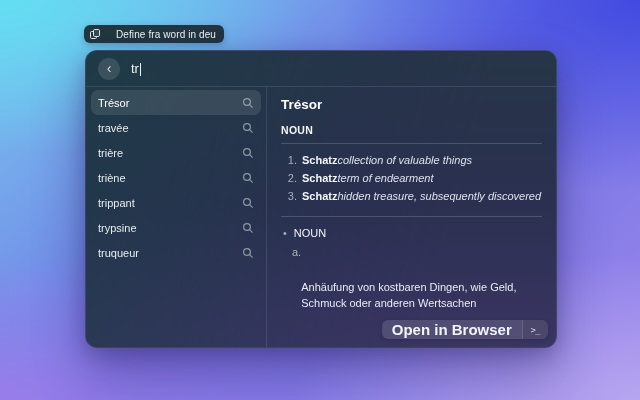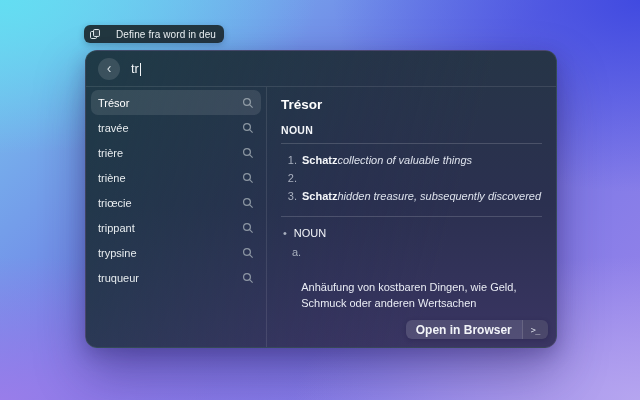--- a/index.html
+++ b/index.html
@@ -94,21 +94,21 @@
   
   .open-btn {
     position:absolute; right:8px; bottom:8px; height:19px;
     display:flex; align-items:stretch;
     background: rgba(255,255,255,0.13);
     border-radius:6px; overflow:hidden;
     box-shadow: 0 1px 4px rgba(20,15,50,0.25);
   }
   .open-btn .lbl {
     display:flex; align-items:center; padding:8px 10px;
-    font-size:12px; font-weight:bold; color:#f2f4f8;
+    font-size:15px; font-weight:bold; color:#f2f4f8;
   }
   .open-btn .key {
     display:flex; align-items:center; padding:0 8px;
     border-left:1px solid rgba(255,255,255,0.16);
     background: rgba(0,0,0,0.08);
     font-family:"DejaVu Sans Mono","Liberation Mono",monospace;
     font-size:8.5px; color:#d6dae4; letter-spacing:-0.5px;
   }
 </style>
 </head>
@@ -160,27 +160,20 @@
           </svg>
       </div>
       <div class="row">
         <span class="label">triène</span>
         <svg width="12" height="12" viewBox="0 0 12 12" fill="none" stroke="#aeb8bf" stroke-width="1.2">
             <circle cx="5" cy="5" r="3.4"></circle>
             <line x1="7.6" y1="7.6" x2="10.6" y2="10.6"></line>
           </svg>
       </div>
       <div class="row">
-        <span class="label">triœcie</span>
-        <svg width="12" height="12" viewBox="0 0 12 12" fill="none" stroke="#aeb8bf" stroke-width="1.2">
-            <circle cx="5" cy="5" r="3.4"></circle>
-            <line x1="7.6" y1="7.6" x2="10.6" y2="10.6"></line>
-          </svg>
-      </div>
-      <div class="row">
         <span class="label">trippant</span>
         <svg width="12" height="12" viewBox="0 0 12 12" fill="none" stroke="#aeb8bf" stroke-width="1.2">
             <circle cx="5" cy="5" r="3.4"></circle>
             <line x1="7.6" y1="7.6" x2="10.6" y2="10.6"></line>
           </svg>
       </div>
       <div class="row">
         <span class="label">trypsine</span>
         <svg width="12" height="12" viewBox="0 0 12 12" fill="none" stroke="#aeb8bf" stroke-width="1.2">
             <circle cx="5" cy="5" r="3.4"></circle>
@@ -202,20 +195,21 @@
       <div class="sec-h">NOUN</div>
       <div class="hr"></div>
 
       <ol class="defs">
         <li>
           <span class="num">1.</span>
           <span><span class="term">Schatz</span><span class="gloss">collection of valuable things</span></span>
         </li>
         <li>
           <span class="num">2.</span>
+          <span><span class="term">Schatz</span><span class="gloss">term of endearment</span></span>
         </li>
         <li>
           <span class="num">3.</span>
           <span><span class="term">Schatz</span><span class="gloss">hidden treasure, subsequently discovered</span></span>
         </li>
       </ol>
 
       <div class="hr"></div>
 
       <div class="dest-block">

